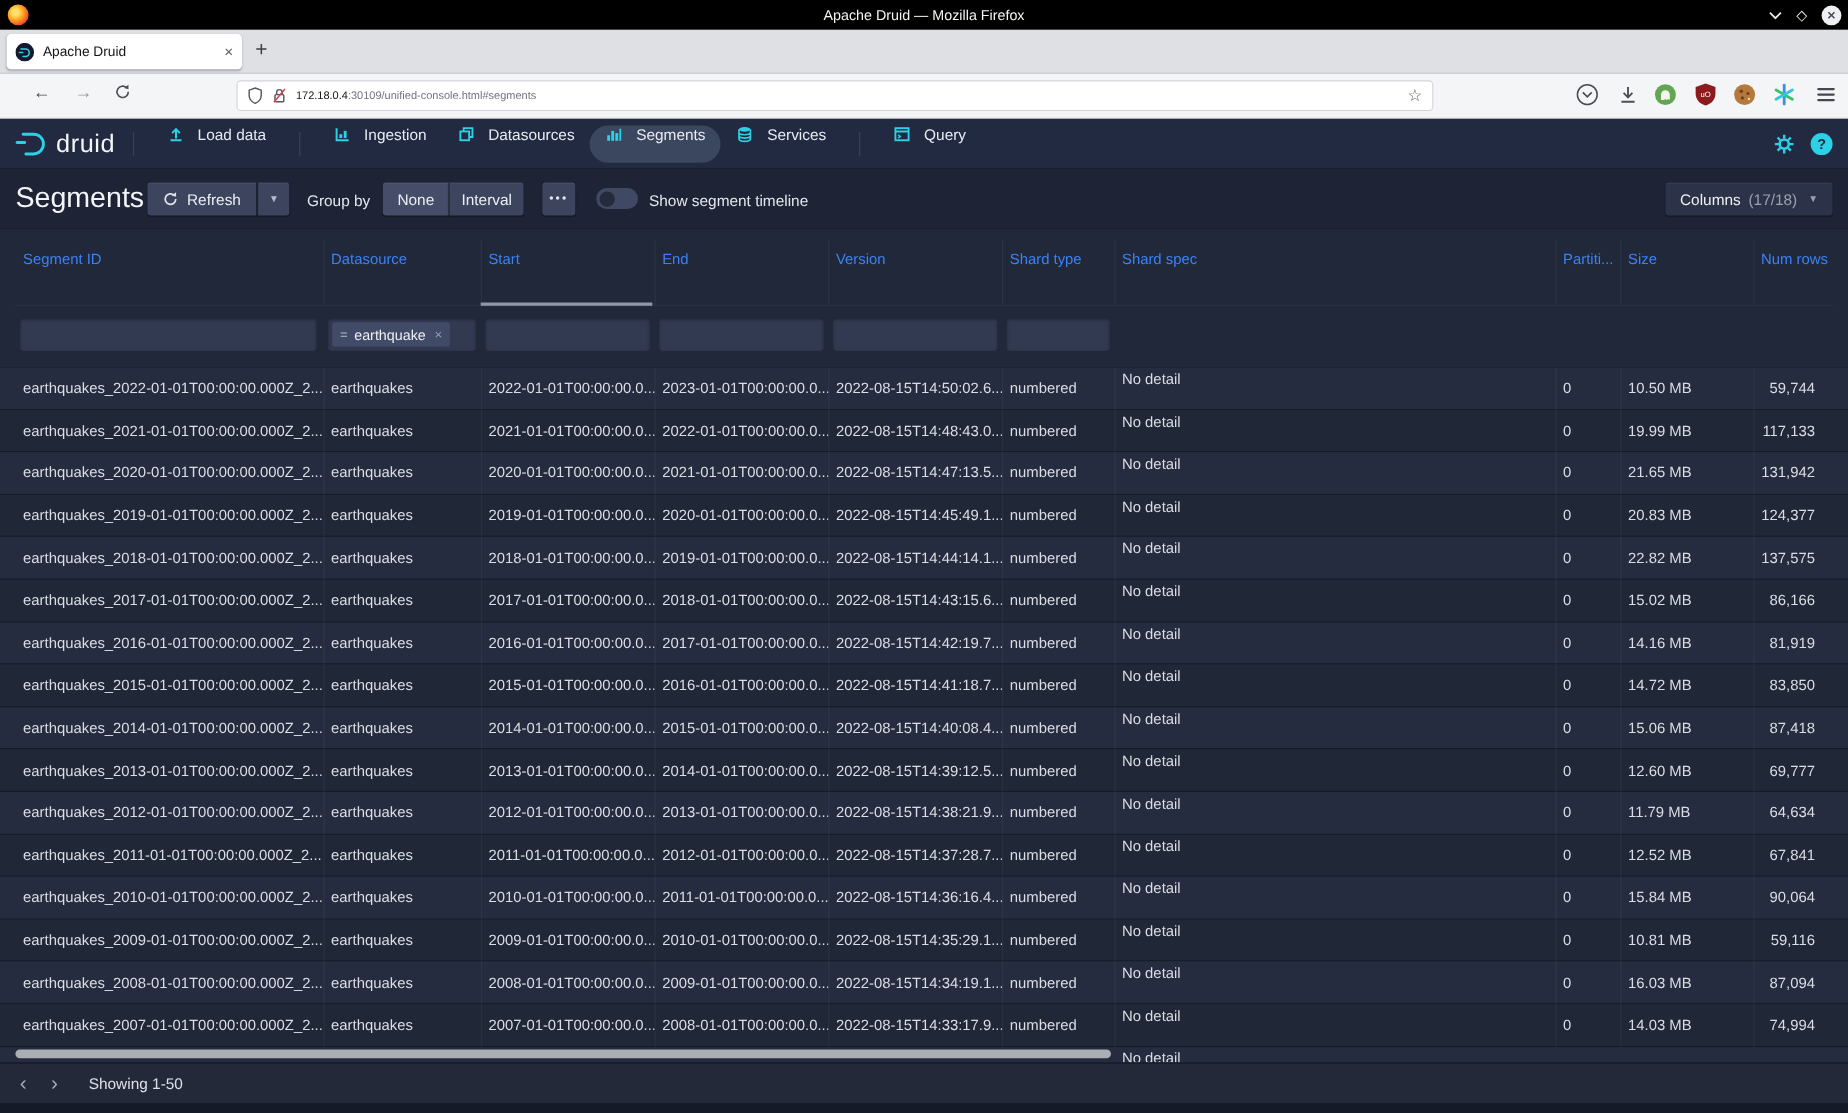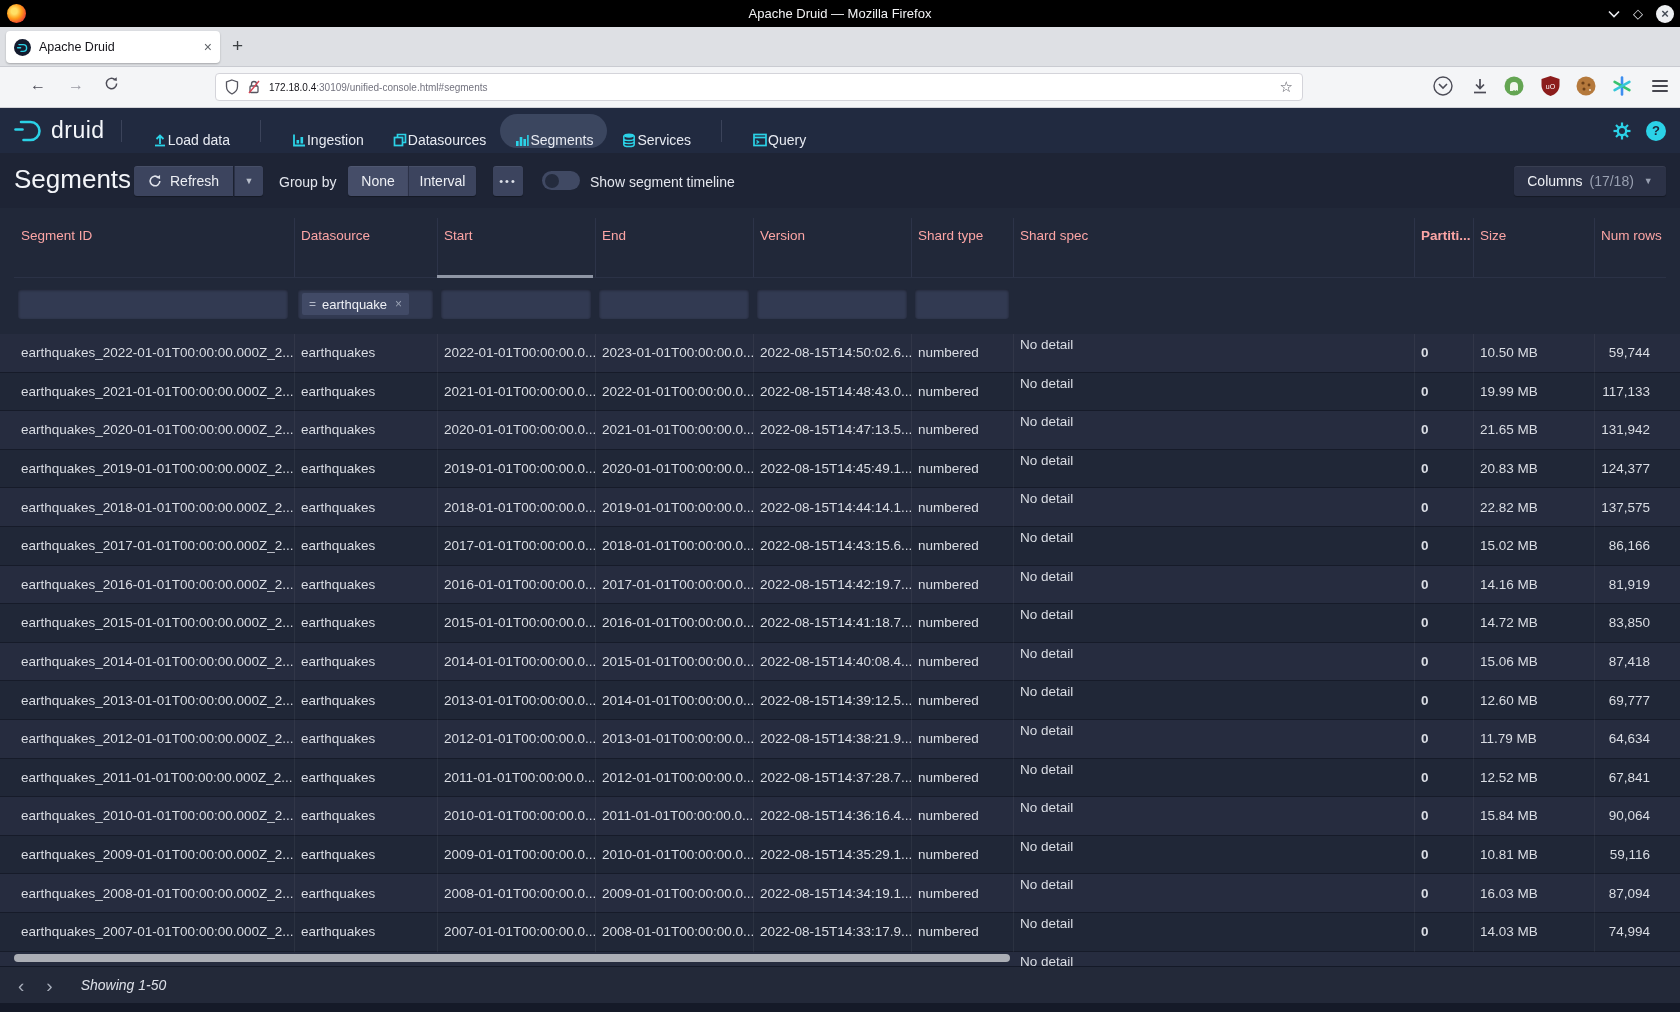--- a/index.html
+++ b/index.html
@@ -38,21 +38,21 @@
   .url-star{flex:0 0 auto;color:#55555f;font-size:15px;}
   .ext{position:absolute;top:8px;display:flex;}
   .hamb{position:absolute;right:12px;top:13px;width:16px;}
   .hamb div{height:2px;background:#46464f;margin-bottom:3px;border-radius:1px;}
 
   
   .dnav{position:relative;height:45px;background:#212a40;display:flex;align-items:center;}
   .brand{display:flex;align-items:center;margin-left:12px;}
   .brand-text{color:#f4f6fa;font-size:23px;margin-left:7px;letter-spacing:.5px;}
   .nsep{width:1px;height:22px;background:#3b435a;margin:0 16px;}
-  .nitem{display:flex;align-items:flex-end;gap:0;padding:0 14px;height:34px;border-radius:17px;
+  .nitem{display:flex;align-items:flex-start;gap:12px;padding:0 14px;height:34px;border-radius:17px;
     font-size:14px;color:#e8ebf2;white-space:nowrap;}
   .nitem.active{background:#3b465f;}
   .dnav-right{position:absolute;right:14px;top:0;height:45px;display:flex;align-items:center;gap:14px;}
   .help-circle{width:20px;height:20px;border-radius:50%;background:#2bd2e7;color:#1c2336;
     font-weight:bold;font-size:13px;display:flex;align-items:center;justify-content:center;}
 
   
   .pagehead{position:relative;height:55px;background:#1e2435;}
   .ptitle{position:absolute;left:14px;top:11px;font-size:26px;color:#f3f5f9;}
   .btn{position:absolute;top:13px;height:30px;background:#3c445e;border-radius:3px;color:#edeff4;
@@ -66,36 +66,36 @@
   .btn-more{left:493px;width:30px;letter-spacing:2px;font-size:11px;color:#dfe2ea;}
   .switch{position:absolute;left:542px;top:18px;width:38px;height:19px;border-radius:10px;background:#404963;}
   .knob{position:absolute;left:3px;top:2.5px;width:14px;height:14px;border-radius:50%;background:#242b3d;}
   .btn-columns{left:1514px;width:152px;background:#2c3247;gap:7px;}
   .cols-count{color:#99a0b1;}
   .caret-small{color:#99a0b1;font-size:9px;margin-left:3px;}
 
   
   .thead{position:relative;height:126px;background:#212839;}
   .th{position:absolute;top:0;height:55px;display:flex;align-items:center;padding-left:7px;
-    box-sizing:border-box;font-size:13.5px;color:#fca5a5;white-space:nowrap;}
+    box-sizing:border-box;font-size:13.5px;color:#3b82f6;white-space:nowrap;}
   .vl{position:absolute;width:1px;background:#2d3449;top:10px;height:60px;}
   .hline{position:absolute;left:14px;right:14px;top:69px;height:1px;background:#2b3246;}
   .sortbar{position:absolute;left:437px;width:156px;top:67px;height:3px;background:#8f96a5;}
   .fin{position:absolute;top:81px;height:30px;background:#323a52;border-radius:3px;border:none;
     box-shadow:inset 0 1px 3px rgba(0,0,0,.45);box-sizing:border-box;color:#e8eaf0;font-size:13px;padding:0 8px;
     display:flex;align-items:center;}
   .ftag{display:flex;align-items:center;gap:6px;background:#414a66;border-radius:2px;height:22px;
     padding:0 7px;font-size:13px;color:#eef0f5;}
   .ftag .op{color:#b4bac9;font-size:12px;}
   .ftag .x{color:#9aa2b4;font-size:12px;margin-left:2px;}
 
   
   .c0{left:14px;width:280px;}  .c1{left:294px;width:143px;} .c2{left:437px;width:158px;}
   .c3{left:595px;width:158px;} .c4{left:753px;width:158px;} .c5{left:911px;width:102px;}
-  .c6{left:1013px;width:401px;}.c7{left:1414px;width:59px;font-weight:bold;} .c8{left:1473px;width:121px;}
+  .c6{left:1013px;width:401px;}.c7{left:1414px;width:59px;} .c8{left:1473px;width:121px;}
   .c9{left:1594px;width:61px;}
 
   
   .tbody{position:relative;height:632px;background:#1e2435;overflow:hidden;}
   .tr{position:relative;height:38.6px;border-bottom:1px solid #161b29;box-sizing:border-box;}
   .tr.odd{background:#262c3f;}
   .tr.even{background:#202737;}
   .td{position:absolute;top:0;bottom:0;display:flex;align-items:center;padding-left:7px;
     box-sizing:border-box;font-size:13.5px;color:#dadde4;white-space:nowrap;overflow:hidden;}
   .td.topal{align-items:flex-start;padding-top:3px;}
@@ -103,21 +103,21 @@
   .dvl{position:absolute;top:0;height:632px;width:1px;background:rgba(255,255,255,.05);}
   .partial{position:absolute;left:0;right:0;top:617.6px;height:14.4px;background:#262c3f;overflow:hidden;}
   .partial span{position:absolute;left:1020px;top:2px;font-size:13.5px;color:#dadde4;}
   .hthumb{position:absolute;left:14px;top:620px;width:996px;height:8px;border-radius:4px;background:#abaeb5;}
 
   
   .pagefooter{position:relative;height:36px;background:#232939;border-top:1px solid #141927;
     display:flex;align-items:center;}
   .pg{color:#a8aebb;font-size:19px;line-height:1;margin-left:18px;}
   .pg.next{margin-left:22px;}
-  .showing{margin-left:28px;font-size:14px;color:#dde0e8;font-style:italic;}
+  .showing{margin-left:28px;font-size:14px;color:#dde0e8;}
   .bottomstrip{height:11px;background:#151a28;}
 
   svg{display:block;}
 </style>
 </head>
 <body>
 
 <div class="app">
 
   <div class="titlebar">

